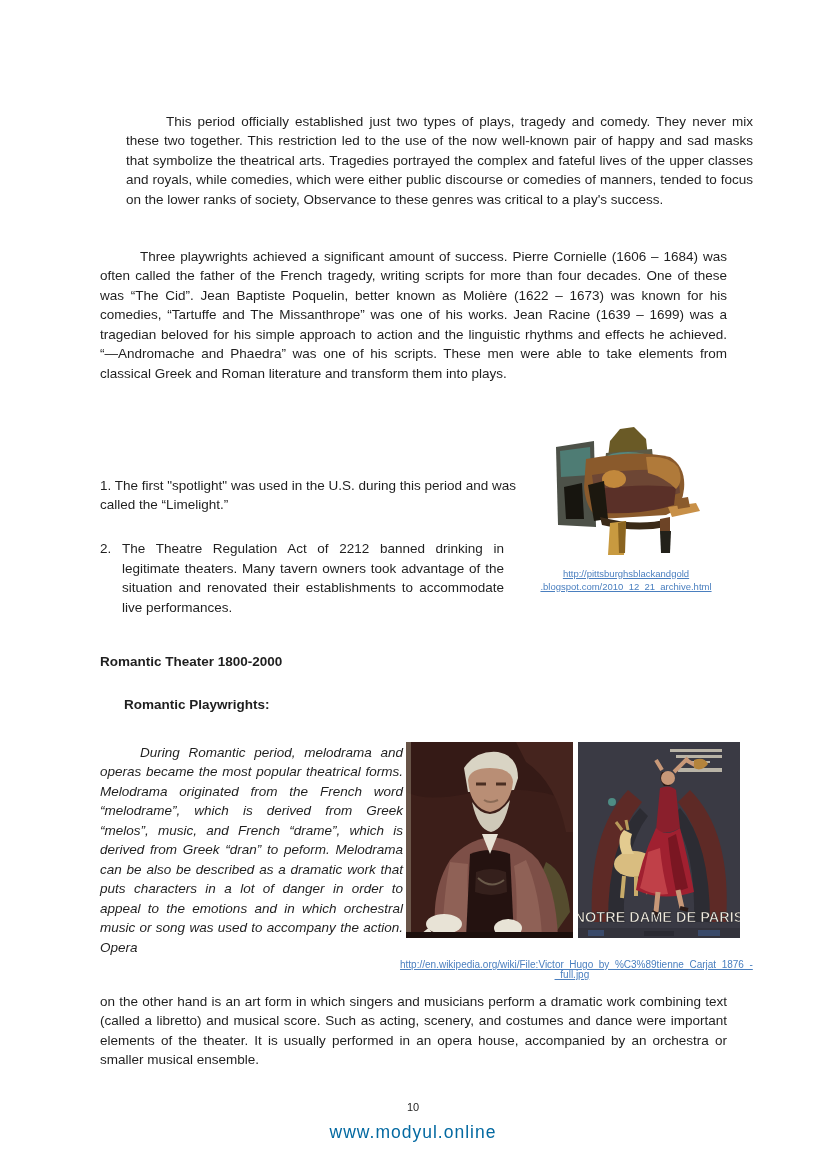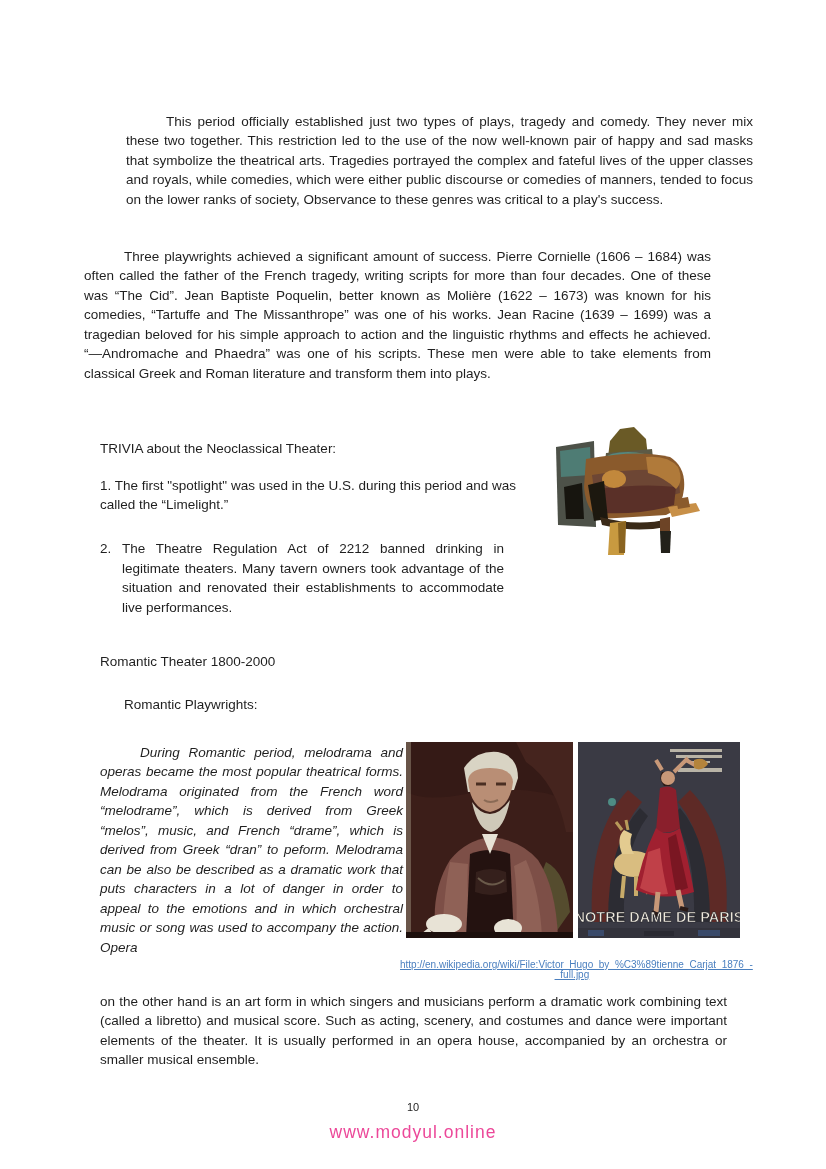--- a/index.html
+++ b/index.html
@@ -7,23 +7,23 @@
     position:relative;
     width:826px;height:1169px;
     background:#ffffff;
     font-family:"Liberation Sans", sans-serif;
     color:#1f1f1f;
     overflow:hidden;
   }
   .block{position:absolute;font-size:13.5px;line-height:19.5px;}
   .justify{text-align:justify;}
   .indent{text-indent:40px;}
-  .bold{font-weight:normal;}
+  .bold{font-weight:bold;}
   .para1{left:100px;top:98px;width:627px;margin-left:26px;}
-  .para2{left:84px;top:233px;width:627px;}
+  .para2{left:100px;top:233px;width:627px;}
   .trivia-heading{left:100px;top:425px;width:500px;}
   .trivia1{left:100px;top:462px;width:452px;text-align:left;}
   .trivia2{left:100px;top:539px;width:404px;display:flex;}
   .trivia2 .num{width:22px;flex:none;}
   .trivia2 .txt{flex:1;text-align:justify;}
   .heading1{left:100px;top:652px;width:400px;}
   .heading2{left:100px;top:695px;width:400px;}
   .para3{left:100px;top:729px;width:303px;font-style:italic;}
   .para-cont{left:100px;top:978px;width:627px;}
   .limelight-fig{left:548px;top:427px;width:158px;height:128px;}
@@ -37,35 +37,34 @@
   .hugo-fig{left:406px;top:742px;width:167px;height:196px;}
   .poster-fig{left:578px;top:742px;width:162px;height:241px;}
   .wiki-caption{
     left:400px;top:950px;width:344px;
     font-size:10px;line-height:10px;text-align:center;
     color:#4a7fbf;
   }
   .page-number{left:0;top:1100px;width:826px;text-align:center;font-size:11px;line-height:15px;}
   .watermark{
     left:0;top:1121px;width:826px;text-align:center;
-    font-size:17.5px;letter-spacing:1px;color:#ec4899;line-height:22px;
+    font-size:17.5px;letter-spacing:1px;color:#0369a1;line-height:22px;
   }
   figure{margin:0;padding:0;}
   svg{display:block;}
 </style>
 </head>
 <body>
 
 <div class="page">
 
   <p class="block justify indent para1">This period officially established just two types of plays, tragedy and comedy. They never mix these two together. This restriction led to the use of the now well-known pair of happy and sad masks that symbolize the theatrical arts. Tragedies portrayed the complex and fateful lives of the upper classes and royals, while comedies, which were either public discourse or comedies of manners, tended to focus on the lower ranks of society, Observance to these genres was critical to a play's success.</p>
 
   <p class="block justify indent para2">Three playwrights achieved a significant amount of success. Pierre Cornielle (1606 – 1684) was often called the father of the French tragedy, writing scripts for more than four decades. One of these was “The Cid”. Jean Baptiste Poquelin, better known as Molière (1622 – 1673) was known for his comedies, “Tartuffe and The Missanthrope” was one of his works. Jean Racine (1639 – 1699) was a tragedian beloved for his simple approach to action and the linguistic rhythms and effects he achieved. “—Andromache and Phaedra” was one of his scripts. These men were able to take elements from classical Greek and Roman literature and transform them into plays.</p>
 
-  <p class="block trivia-heading">TRIVIA about the Neoclassical Theater:</p>
 
   <p class="block trivia1">1. The first "spotlight" was used in the U.S. during this period and was called the “Limelight.”</p>
 
   <div class="block trivia2">
     <span class="num">2.</span>
     <span class="txt">The Theatre Regulation Act of 2212 banned drinking in legitimate theaters. Many tavern owners took advantage of the situation and renovated their establishments to accommodate live performances.</span>
   </div>
 
   <figure class="block limelight-fig">
     <svg width="158" height="128" viewBox="0 0 158 128">
@@ -91,20 +90,24 @@
       <path d="M52,90 Q90,100 120,92 L118,100 Q88,106 54,98 Z" fill="#3a2a18"></path>
 
       <polygon points="62,96 78,94 76,128 60,128" fill="#c89a40"></polygon>
       <polygon points="70,96 78,94 77,126 71,126" fill="#8a6420"></polygon>
 
       <polygon points="112,92 122,90 122,104 112,104" fill="#6d4426"></polygon>
       <polygon points="112,104 123,104 122,126 113,126" fill="#23211a"></polygon>
     </svg>
   </figure>
 
+  <p class="block limelight-caption">
+    <a>http://pittsburghsblackandgold</a><br>
+    <a>.blogspot.com/2010_12_21_archive.html</a>
+  </p>
 
   <h3 class="block bold heading1" style="margin:0;">Romantic Theater 1800-2000</h3>
 
   <h3 class="block bold heading2" style="margin:0;padding-left:24px;">Romantic Playwrights:</h3>
 
   <p class="block justify indent para3">During Romantic period, melodrama and operas became the most popular theatrical forms. Melodrama originated from the French word “melodrame”, which is derived from Greek “melos”, music, and French “drame”, which is derived from Greek “dran” to peform. Melodrama can be also be described as a dramatic work that puts characters in a lot of danger in order to appeal to the emotions and in which orchestral music or song was used to accompany the action. Opera</p>
 
   <figure class="block hugo-fig">
     <svg width="167" height="196" viewBox="0 0 167 196">
       <rect width="167" height="196" fill="#3c1e19"></rect>

